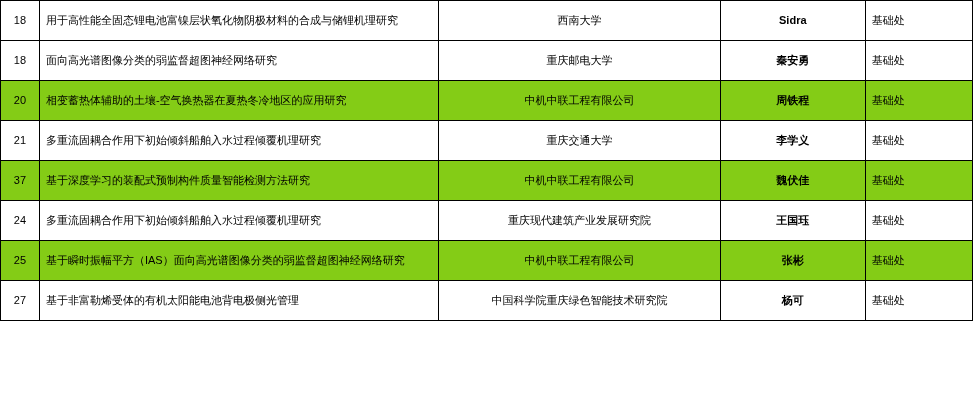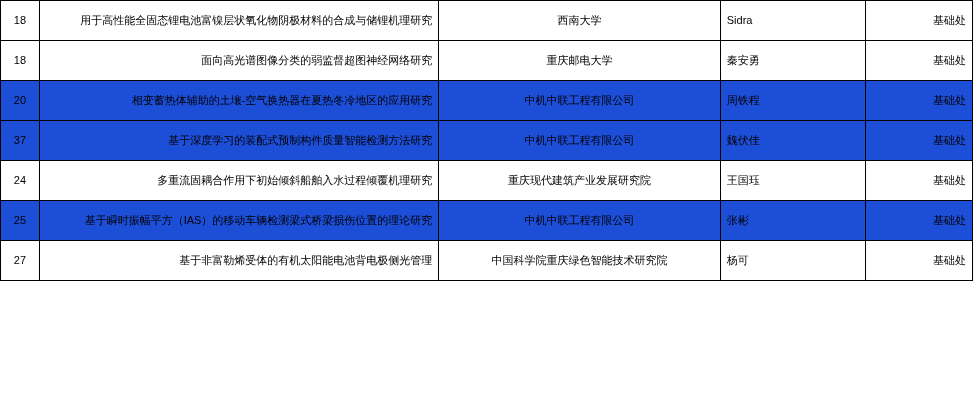--- a/index.html
+++ b/index.html
@@ -29,38 +29,39 @@
     box-sizing: border-box;
     overflow: hidden;
     white-space: nowrap;
   }
   td.col-index {
     width: 36px;
     text-align: center;
   }
   td.col-title {
     width: 369px;
-    text-align: right;
+    text-align: left;
     padding-left: 8px;
   }
   td.col-org {
     width: 260px;
     text-align: center;
     padding-left: 8px;
   }
   td.col-person {
     width: 134px;
-    text-align: left;
+    text-align: center;
+    font-weight: bold;
   }
   td.col-dept {
     width: 99px;
-    text-align: right;
+    text-align: left;
   }
   tr.highlight td {
-    background: #1d4ed8;
+    background: #84cc16;
     color: #000000;
   }
   tr.normal td {
     background: #ffffff;
   }
 </style>
 </head>
 <body>
 
 <table class="project-table">
@@ -83,41 +84,48 @@
     </tr>
 
     <tr class="highlight">
       <td class="col-index">20</td>
       <td class="col-title">相变蓄热体辅助的土壤-空气换热器在夏热冬冷地区的应用研究</td>
       <td class="col-org">中机中联工程有限公司</td>
       <td class="col-person">周铁程</td>
       <td class="col-dept">基础处</td>
     </tr>
 
+    <tr class="normal">
+      <td class="col-index">21</td>
+      <td class="col-title">多重流固耦合作用下初始倾斜船舶入水过程倾覆机理研究</td>
+      <td class="col-org">重庆交通大学</td>
+      <td class="col-person">李学义</td>
+      <td class="col-dept">基础处</td>
+    </tr>
 
     <tr class="highlight">
       <td class="col-index">37</td>
       <td class="col-title">基于深度学习的装配式预制构件质量智能检测方法研究</td>
       <td class="col-org">中机中联工程有限公司</td>
       <td class="col-person">魏伏佳</td>
       <td class="col-dept">基础处</td>
     </tr>
 
 
     <tr class="normal">
       <td class="col-index">24</td>
       <td class="col-title">多重流固耦合作用下初始倾斜船舶入水过程倾覆机理研究</td>
       <td class="col-org">重庆现代建筑产业发展研究院</td>
       <td class="col-person">王国珏</td>
       <td class="col-dept">基础处</td>
     </tr>
 
     <tr class="highlight">
       <td class="col-index">25</td>
-      <td class="col-title">基于瞬时振幅平方（IAS）的移动车辆检测梁式桥梁损伤位置的理论研究</td>
+      <td class="col-title">基于瞬时振幅平方（IAS）面向高光谱图像分类的弱监督超图神经网络研究</td>
       <td class="col-org">中机中联工程有限公司</td>
       <td class="col-person">张彬</td>
       <td class="col-dept">基础处</td>
     </tr>
 
 
     <tr class="normal">
       <td class="col-index">27</td>
       <td class="col-title">基于非富勒烯受体的有机太阳能电池背电极侧光管理</td>
       <td class="col-org">中国科学院重庆绿色智能技术研究院</td>

